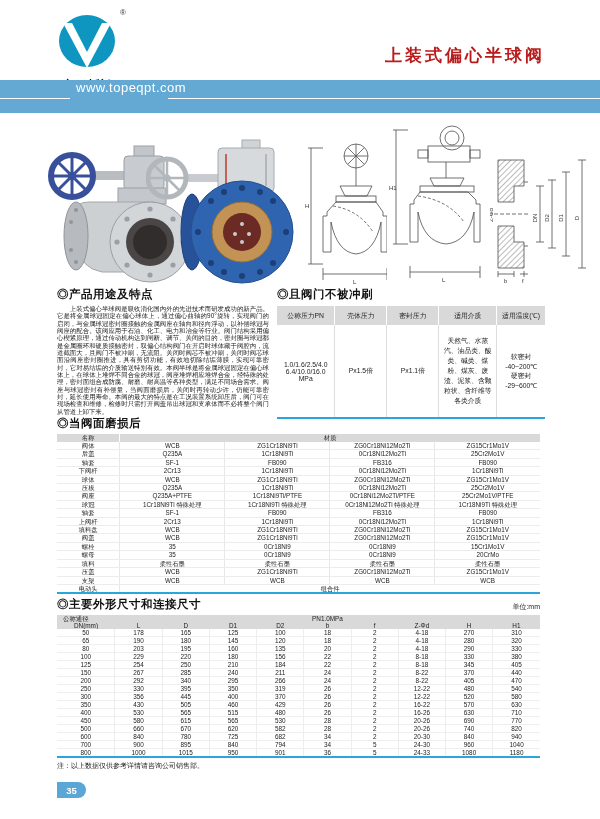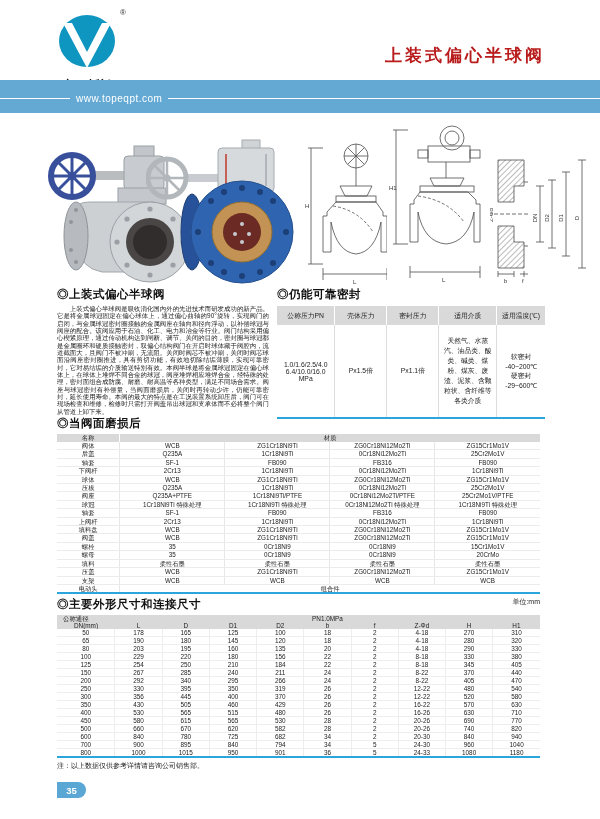--- a/index.html
+++ b/index.html
@@ -8,21 +8,21 @@
   
   .logo{position:absolute;left:52px;top:8px;width:72px;text-align:center;}
   .logo .reg{position:absolute;right:-2px;top:0;font-size:8px;color:#333;}
   .logo-text{font-size:12px;font-weight:bold;letter-spacing:1px;color:#111;margin-top:1px;}
   .doc-title{position:absolute;right:55px;top:44px;font-size:17px;font-weight:bold;letter-spacing:3px;color:#b91c1c;}
   
   .band{position:absolute;left:0;top:80px;width:600px;height:33px;background:#64a9d3;}
   .band .ln{position:absolute;top:18px;height:1px;background:#fff;}
   .ln-left{left:0;width:70px;}
   .ln-right{left:168px;right:0;}
-  .band-url{position:absolute;left:76px;top:13px;font-size:10px;color:#fff;letter-spacing:.5px;text-align:center;}
+  .band-url{position:absolute;left:76px;top:0;font-size:13px;color:#fff;letter-spacing:.5px;text-align:center;}
   
   .imgs{position:absolute;left:0;top:116px;width:600px;height:170px;}
   .imgs svg{position:absolute;}
   
   .sec-title{font-size:11.5px;font-weight:bold;color:#111;letter-spacing:.5px;}
   
   .features{position:absolute;left:57px;top:287px;width:212px;}
   .features p{margin:3px 0 0 0;font-size:6.4px;line-height:7.35px;text-align:justify;text-indent:2em;color:#222;}
   
   table{border-collapse:collapse;width:100%;table-layout:fixed;}
@@ -39,21 +39,21 @@
   
   .materials{position:absolute;left:57px;top:416px;width:483px;}
   .mat-table{margin-top:3px;font-size:6.3px;}
   .mat-table th{background:#d9d9d9;height:8px;line-height:8px;font-weight:normal;color:#222;border-right:1px solid #fff;}
   .mat-table th:last-child{border-right:none;}
   .mat-table td{height:7.4px;line-height:7.4px;border-bottom:1px solid #ececec;border-right:1px solid #e7e7e7;color:#222;}
   .mat-table td:last-child{border-right:none;}
   .mat-table col.c-name{width:13%;}
   
   .dims{position:absolute;left:57px;top:597px;width:483px;}
-  .dims-head{display:flex;justify-content:space-between;}
+  .dims-head{display:flex;justify-content:space-between;align-items:flex-end;}
   .unit{font-size:7px;color:#222;}
   .dim-table{margin-top:3px;font-size:6.4px;}
   .dim-table th{background:#d9d9d9;height:7px;line-height:7px;font-weight:normal;color:#222;}
   .dim-table th.gl{text-align:left;padding-left:6px;}
   .dim-table td{height:7px;line-height:7px;border-bottom:1px solid #eee;border-right:1px solid #ededed;color:#222;}
   .dim-table td:last-child{border-right:none;}
   .dim-table col.c-dn{width:12%;}
   
   .note{position:absolute;left:57px;top:761px;font-size:7px;color:#222;}
   .page-badge{position:absolute;left:57px;top:782px;width:29px;height:16px;background:#5aa6d4;color:#fff;
@@ -238,26 +238,26 @@
       <text class="dwg-t" x="59" y="66" transform="rotate(-90 59 66)" text-anchor="middle">D2</text>
       <text class="dwg-t" x="73" y="66" transform="rotate(-90 73 66)" text-anchor="middle">D1</text>
       <text class="dwg-t" x="89" y="66" transform="rotate(-90 89 66)" text-anchor="middle">D</text>
       <text class="dwg-t" x="3" y="70" transform="rotate(-90 3 70)" text-anchor="start">Z-Φd</text>
       <text class="dwg-t" x="14" y="131">b</text>
       <text class="dwg-t" x="32" y="131">f</text>
     </svg>
   </div>
 
   <div class="features">
-    <div class="sec-title">◎上装式偏心半球阀</div>
+    <div class="sec-title">◎产品用途及特点</div>
     <p>上装式偏心半球阀是吸收消化国内外的先进技术而研发成功的新产品。它是将金属球冠固定在偏心球体上，通过偏心曲轴的90°旋转，实现阀门的启闭，与金属球冠密封圈接触的金属阀座在轴向和径向浮动，以补偿球冠与阀座的配合。该阀应用于石油、化工、电力和冶金等行业。阀门结构采用偏心楔紧原理，通过传动机构达到闸断、调节、关闭的目的，密封圈与球冠都是金属圈环和硬质接触密封，双偏心结构阀门在开启时球体藏于阀腔内，流道截面大，且阀门不被冲刷，无流阻。关闭时阀芯不被冲刷，关闭时阀芯球面沿阀座密封圈推进，具有剪切功能，有效地切除结垢薄膜，实现可靠密封，它对易结垢的介质输送特别有效。本阀半球是将金属球冠固定在偏心球体上，在球体上堆焊不同合金的球冠，阀座堆焊相应堆焊合金，经特殊的处理，密封面组合成防腐、耐磨、耐高温等各种类型，满足不同场合需求。阀座与球冠密封有补偿量，当阀面磨损后，关闭时再转动少许，仍能可靠密封，延长使用寿命。本阀的最大的特点是在工况装置系统卸压后，阀门可在现场检查和维修，检修时只需打开阀盖吊出球冠和支承体而不必将整个阀门从管道上卸下来。</p>
   </div>
 
   <div class="performance">
-    <div class="sec-title">◎仍能可靠密封</div>
+    <div class="sec-title">◎且阀门不被冲刷</div>
     <table class="perf-table blue-bottom">
       <colgroup>
           <col style="width:21.6%">
           <col style="width:19.4%">
           <col style="width:19.4%">
           <col style="width:21.6%">
           <col style="width:18%">
         </colgroup>
       <thead>
         <tr>

